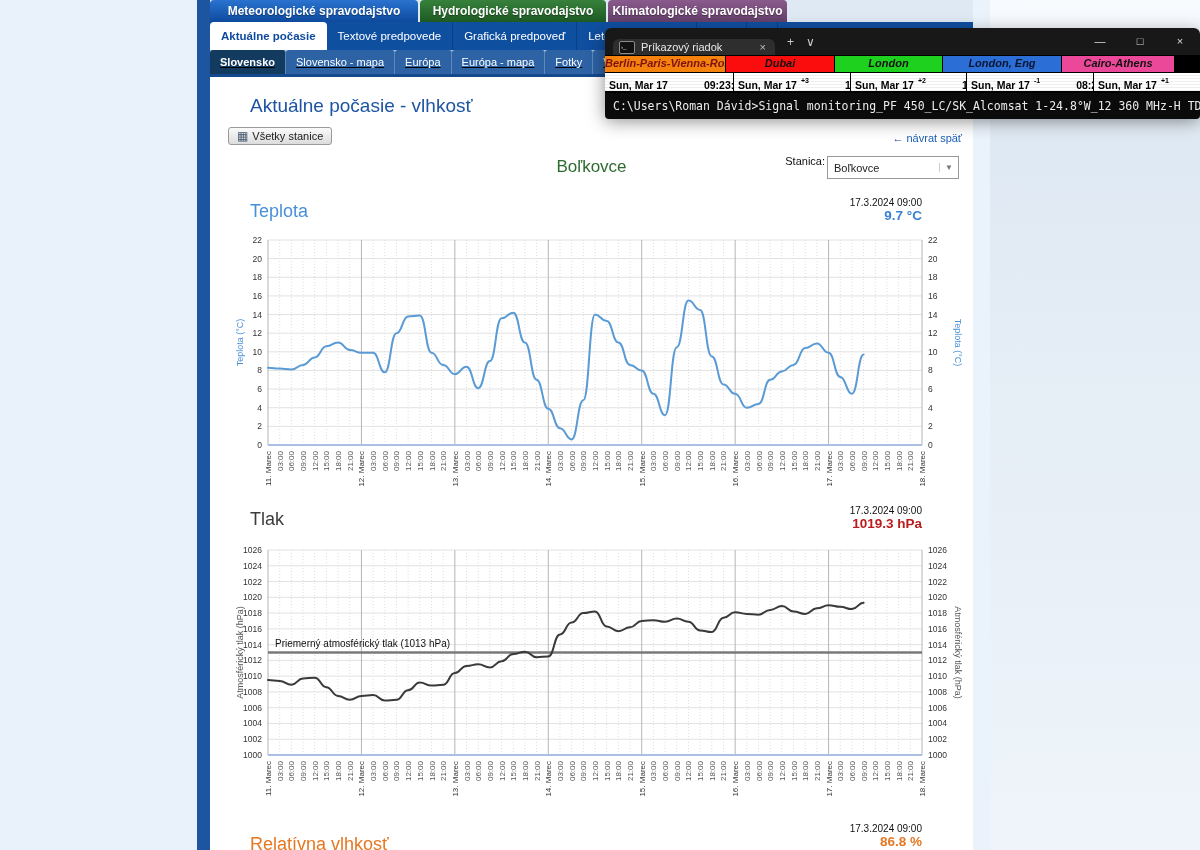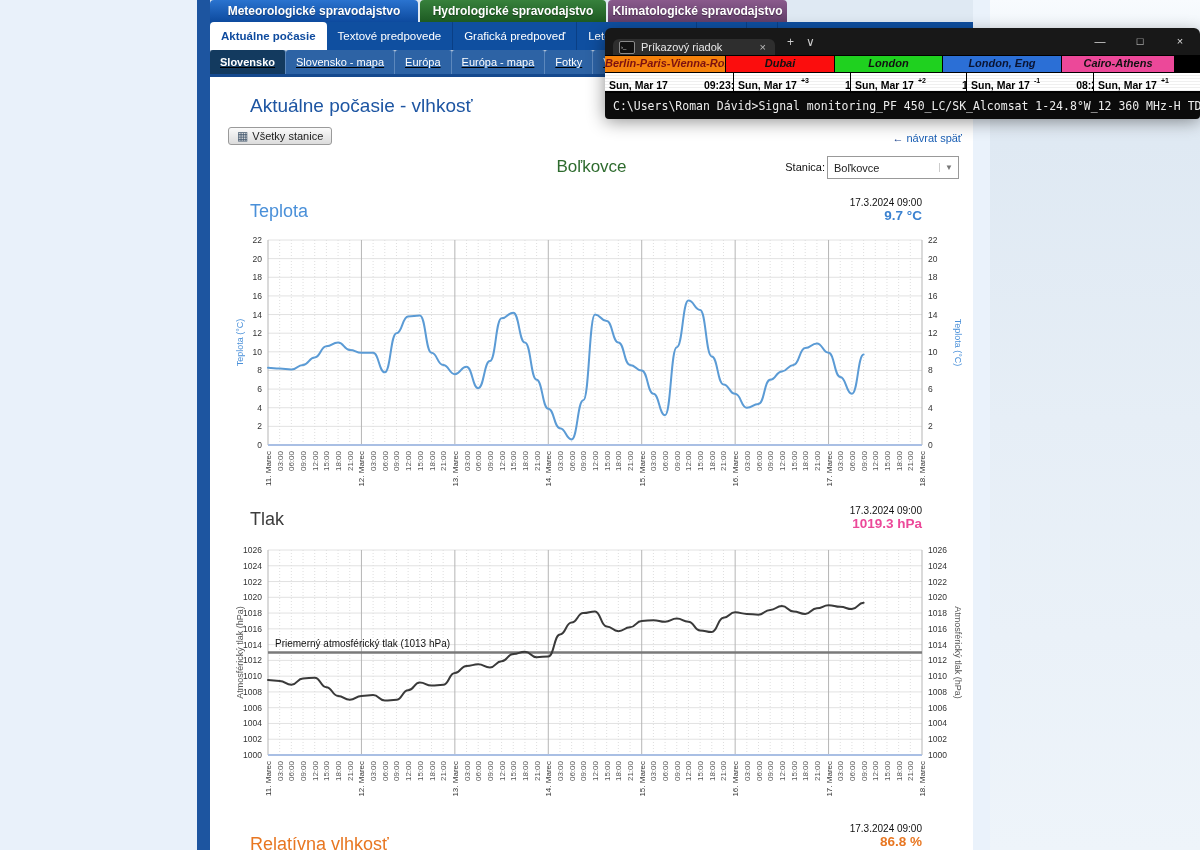--- a/index.html
+++ b/index.html
@@ -30,21 +30,21 @@
   
   .page-title{position:absolute;left:40px;top:95px;font-size:19px;color:#1d55a2;}
   .btn-stations{position:absolute;left:18px;top:127px;display:inline-flex;align-items:center;gap:4px;
        background:linear-gradient(180deg,#fafafa,#dcdcdc);border:1px solid #9a9a9a;border-radius:3px;
        padding:2px 8px;font-size:11px;color:#222;cursor:pointer;}
   .btn-stations .gicon{color:#44586e;font-size:12px;line-height:11px;}
   .back-link{position:absolute;right:11px;top:132px;font-size:11px;color:#1a5fb4;cursor:pointer;}
   .back-link .arr{color:#173f8a;font-weight:bold;}
   .station-heading{position:absolute;left:0;top:157px;width:100%;text-align:center;
        font-size:17px;color:#2e6b2e;}
-  .station-label{position:absolute;right:148px;top:161px;font-size:11px;color:#111;}
+  .station-label{position:absolute;right:148px;top:155px;font-size:11px;color:#111;}
   .station-select{position:absolute;right:14px;top:156px;width:124px;height:21px;background:#fff;
        border:1px solid #999;font-size:11px;color:#222;display:flex;align-items:center;
        padding-left:6px;cursor:pointer;}
   .station-select .sel-arrow{margin-left:auto;padding:0 5px;color:#777;font-size:8px;border-left:1px solid #ccc;}
 
   
   .chart-block{position:absolute;left:20px;width:740px;}
   .c-title{position:absolute;left:20px;top:5px;font-size:18px;text-align:right;}
   .c-date{position:absolute;right:48px;top:1px;font-size:10px;color:#111;}
   .c-value{position:absolute;right:48px;top:12px;font-size:13.5px;font-weight:bold;}
@@ -283,21 +283,21 @@
         <line x1="38" x2="692" y1="213" y2="213" stroke="#a9bfe4" stroke-width="2"></line>
         <path d="M38.0,135.7 C43.8,135.7 43.8,136.6 49.7,136.6 C55.5,136.6 55.5,137.5 61.4,137.5 C67.2,137.5 67.2,132.9 73.0,132.9 C78.9,132.9 78.9,125.4 84.7,125.4 C90.6,125.4 90.6,114.2 96.4,114.2 C102.2,114.2 102.2,110.5 108.1,110.5 C113.9,110.5 113.9,118.0 119.8,118.0 C125.6,118.0 125.6,120.8 131.4,120.8 C137.3,120.8 137.3,120.8 143.1,120.8 C148.9,120.8 148.9,140.3 154.8,140.3 C160.6,140.3 160.6,101.2 166.5,101.2 C172.3,101.2 172.3,84.4 178.1,84.4 C184.0,84.4 184.0,83.5 189.8,83.5 C195.7,83.5 195.7,120.8 201.5,120.8 C207.3,120.8 207.3,132.9 213.2,132.9 C219.0,132.9 219.0,142.2 224.9,142.2 C230.7,142.2 230.7,134.7 236.5,134.7 C242.4,134.7 242.4,156.2 248.2,156.2 C254.1,156.2 254.1,129.1 259.9,129.1 C265.7,129.1 265.7,86.3 271.6,86.3 C277.4,86.3 277.4,80.7 283.3,80.7 C289.1,80.7 289.1,110.5 294.9,110.5 C300.8,110.5 300.8,147.8 306.6,147.8 C312.4,147.8 312.4,176.7 318.3,176.7 C324.1,176.7 324.1,196.2 330.0,196.2 C335.8,196.2 335.8,207.4 341.6,207.4 C347.5,207.4 347.5,168.3 353.3,168.3 C359.2,168.3 359.2,82.5 365.0,82.5 C370.8,82.5 370.8,89.1 376.7,89.1 C382.5,89.1 382.5,110.5 388.4,110.5 C394.2,110.5 394.2,132.9 400.0,132.9 C405.9,132.9 405.9,138.5 411.7,138.5 C417.6,138.5 417.6,161.8 423.4,161.8 C429.2,161.8 429.2,183.2 435.1,183.2 C440.9,183.2 440.9,115.2 446.8,115.2 C452.6,115.2 452.6,68.6 458.4,68.6 C464.3,68.6 464.3,77.9 470.1,77.9 C475.9,77.9 475.9,124.5 481.8,124.5 C487.6,124.5 487.6,152.4 493.5,152.4 C499.3,152.4 499.3,161.8 505.1,161.8 C511.0,161.8 511.0,175.7 516.8,175.7 C522.7,175.7 522.7,172.0 528.5,172.0 C534.3,172.0 534.3,147.8 540.2,147.8 C546.0,147.8 546.0,139.4 551.9,139.4 C557.7,139.4 557.7,132.9 563.5,132.9 C569.4,132.9 569.4,116.1 575.2,116.1 C581.1,116.1 581.1,111.4 586.9,111.4 C592.7,111.4 592.7,120.8 598.6,120.8 C604.4,120.8 604.4,145.0 610.3,145.0 C616.1,145.0 616.1,161.8 621.9,161.8 C627.8,161.8 627.8,122.6 633.6,122.6" fill="none" stroke="#5b9bd5" stroke-width="2" stroke-linejoin="round" stroke-linecap="round"></path>
         <text transform="translate(13,110.5) rotate(-90)" text-anchor="middle" font-size="9" fill="#4a90d9">Teplota (°C)</text>
         <text transform="translate(725,110.5) rotate(90)" text-anchor="middle" font-size="9" fill="#4a90d9">Teplota (°C)</text>
       </svg>
   </div>
 
   <div class="chart-block" style="top:504px;height:312px;">
     <div class="c-title" style="color: rgb(60, 60, 60);">Tlak</div>
     <div class="c-date">17.3.2024 09:00</div>
-    <div class="c-value" style="color: #ec4899;">1019.3 hPa</div>
+    <div class="c-value" style="color: #b91c1c;">1019.3 hPa</div>
     <svg class="c-svg chart" style="top:38px;" width="740" height="272">
         <line x1="38" x2="692" y1="213" y2="213" stroke="#e2e2e2" stroke-width="1"></line>
         <text x="32" y="216" text-anchor="end" font-size="8.5" fill="#333">1000</text>
         <text x="698" y="216" font-size="8.5" fill="#333">1000</text>
         <line x1="38" x2="692" y1="197.23076923076923" y2="197.23076923076923" stroke="#e2e2e2" stroke-width="1"></line>
         <text x="32" y="200.23076923076923" text-anchor="end" font-size="8.5" fill="#333">1002</text>
         <text x="698" y="200.23076923076923" font-size="8.5" fill="#333">1002</text>
         <line x1="38" x2="692" y1="181.46153846153845" y2="181.46153846153845" stroke="#e2e2e2" stroke-width="1"></line>
         <text x="32" y="184.46153846153845" text-anchor="end" font-size="8.5" fill="#333">1004</text>
         <text x="698" y="184.46153846153845" font-size="8.5" fill="#333">1004</text>

